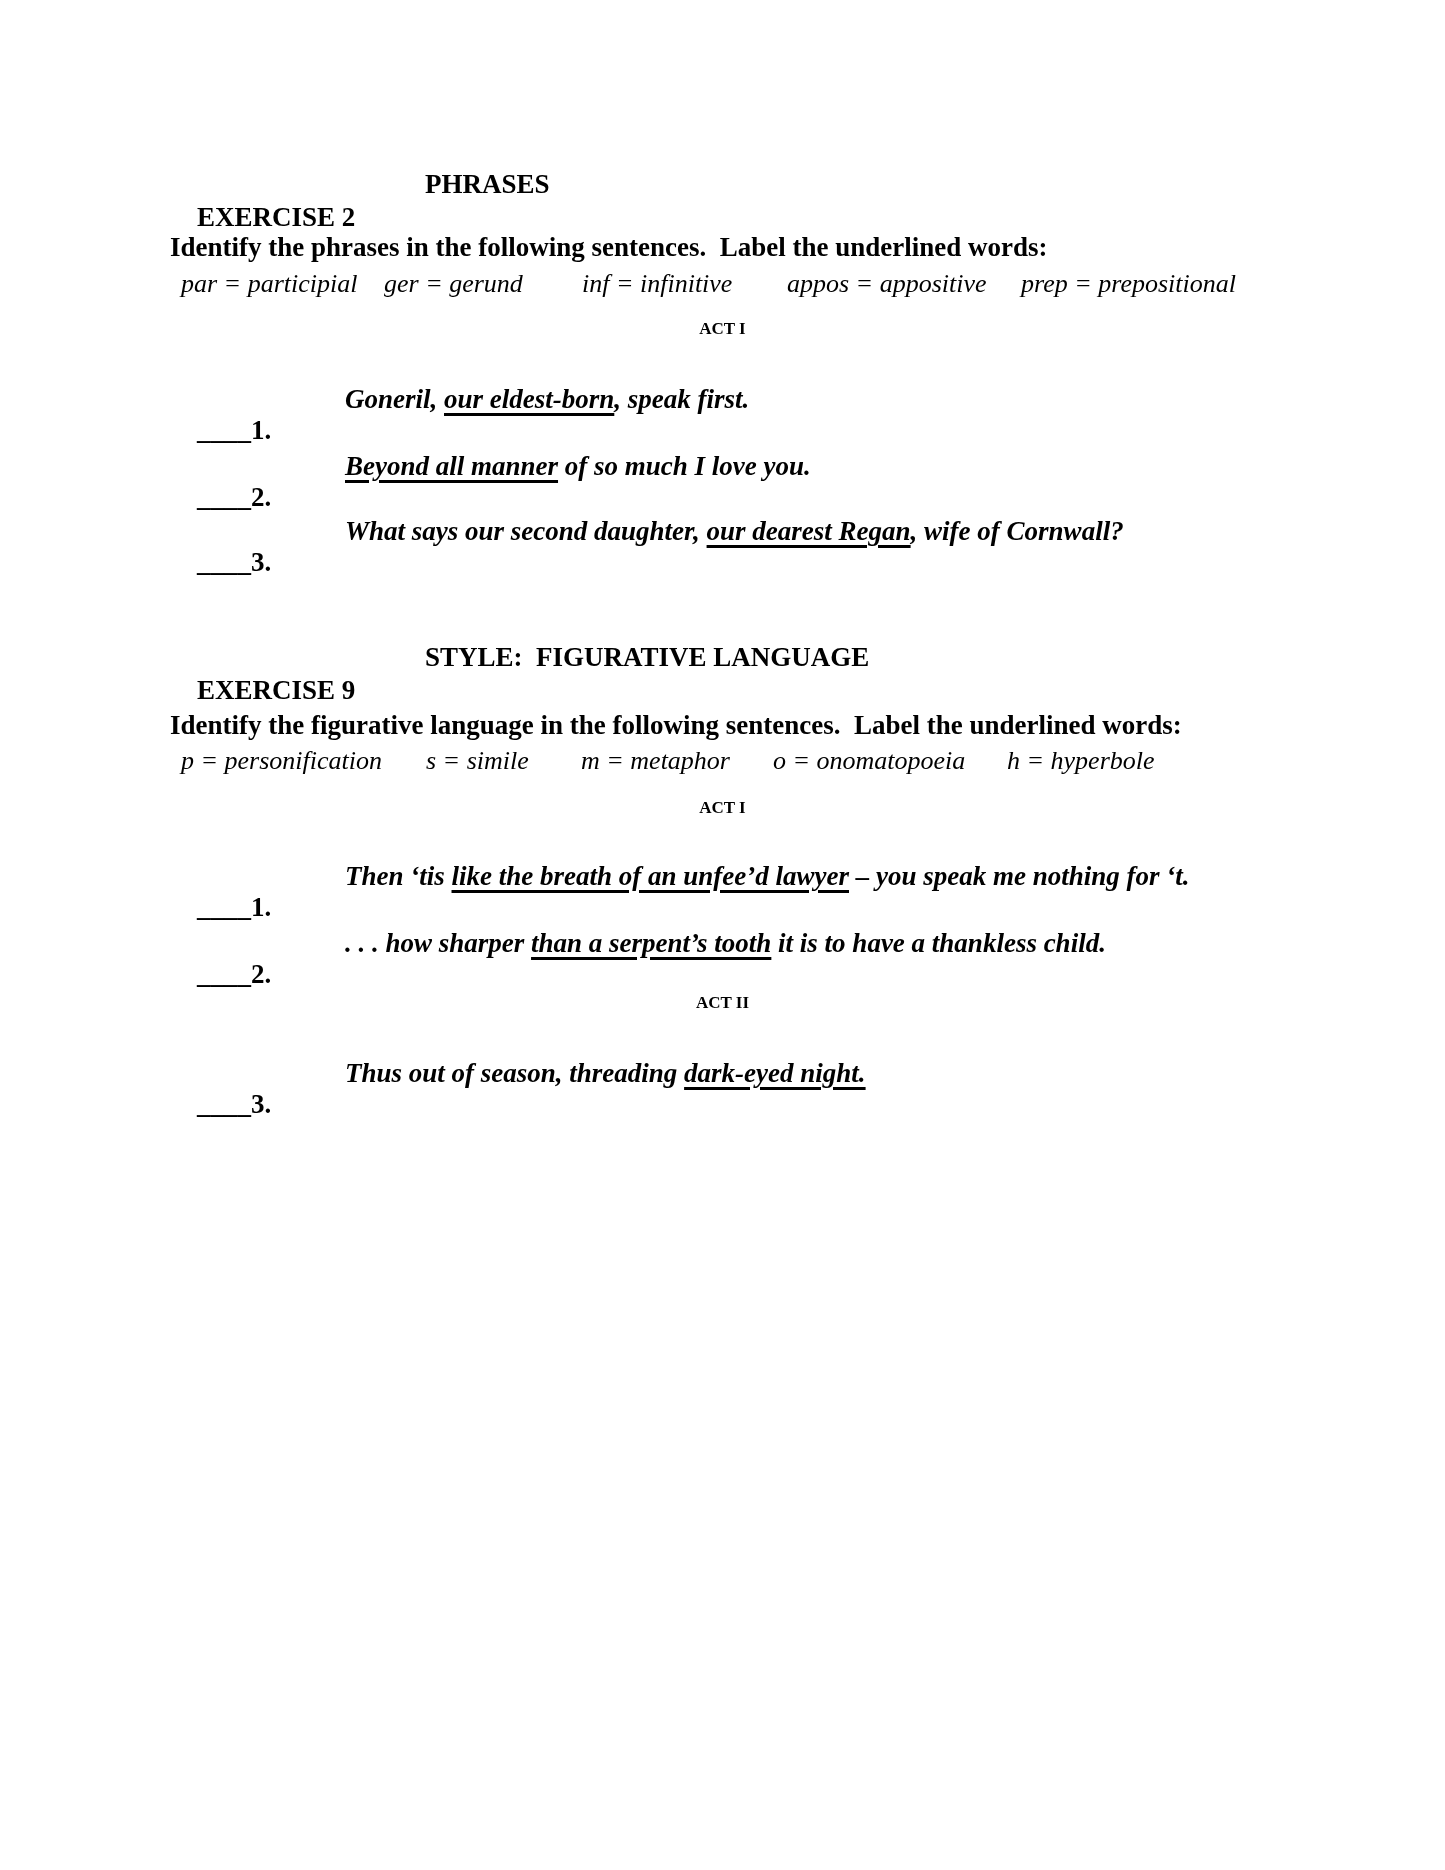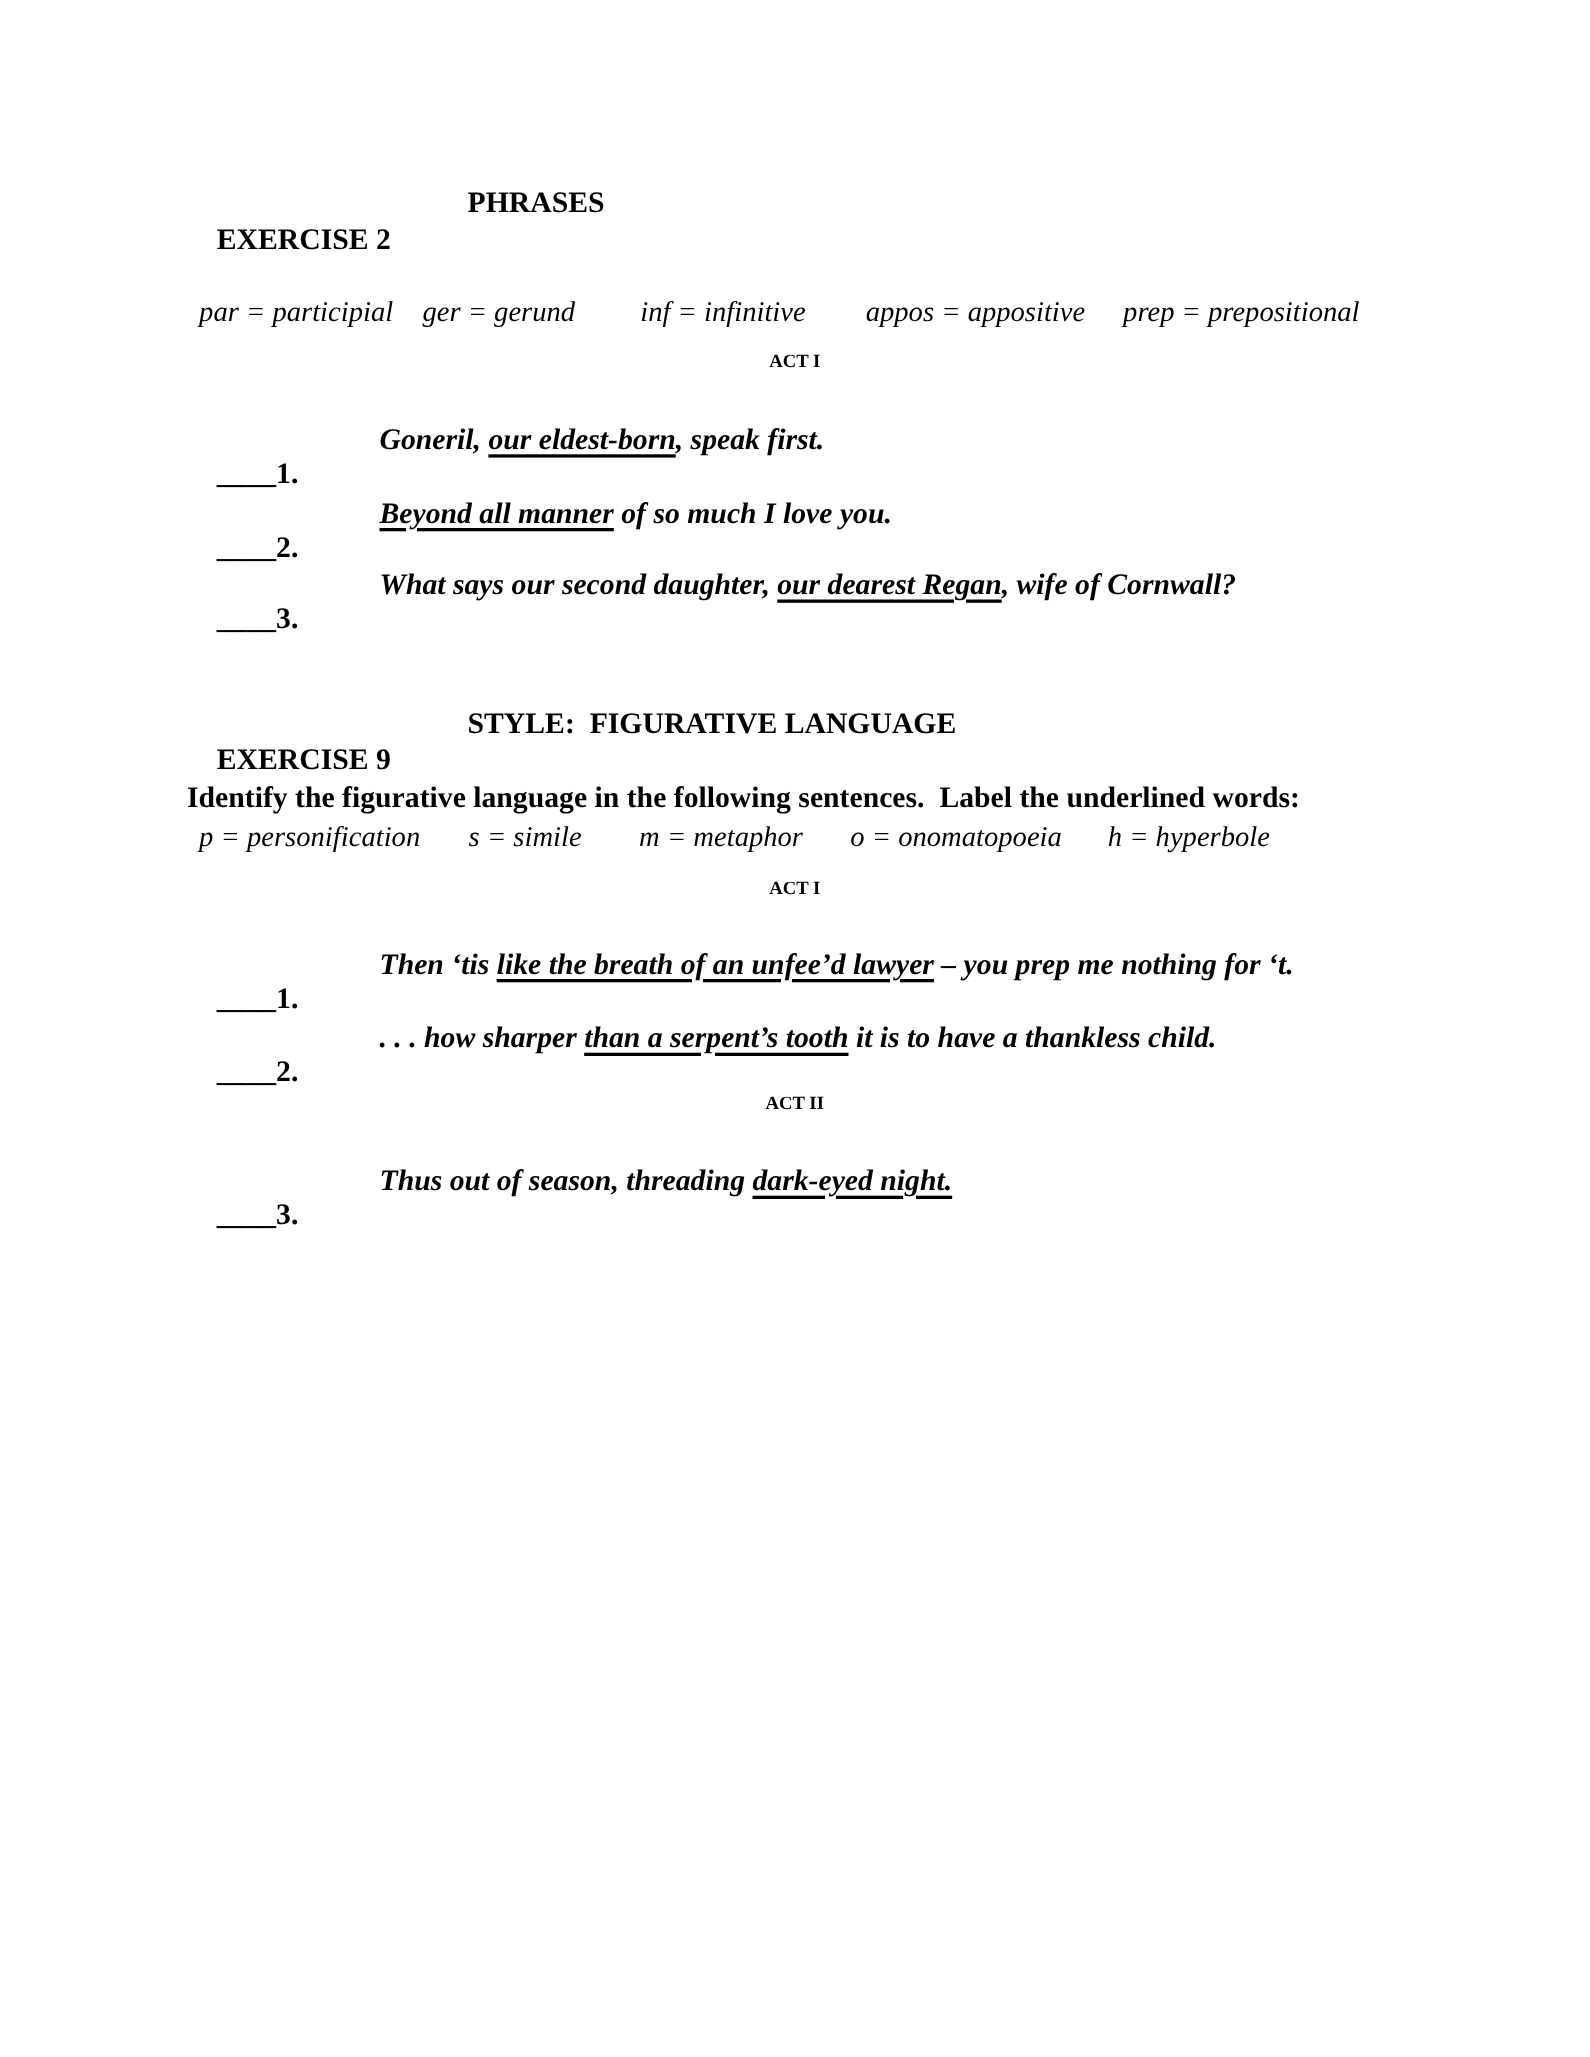--- a/index.html
+++ b/index.html
@@ -89,20 +89,21 @@
 </head>
 <body>
 
 <div class="page">
 
   <div class="line heading t-e6-heading">
     <span>EXERCISE 2</span>
     <span class="title">PHRASES</span>
   </div>
 
+  <div class="line bold t-e6-instr">Identify the phrases in the following sentences.  Label the underlined words:</div>
 
   <div class="line keyline key-e6 t-e6-key"><span class="k0">par = participial</span><span class="k1">ger = gerund</span><span class="k2">inf = infinitive</span><span class="k3">appos = appositive</span><span class="k4">prep = prepositional</span></div>
 
   <div class="act t-e6-act1">ACT I</div>
 
   <div class="item t-e6-i1">
     <span class="labelgroup"><span class="blank">____</span><span class="num">1.</span></span>
     <span class="sentence"><span>Goneril, </span><span class="u">our eldest-born</span><span>, speak first.</span></span>
   </div>
 
@@ -122,21 +123,21 @@
   </div>
 
   <div class="line bold t-e9-instr">Identify the figurative language in the following sentences.  Label the underlined words:</div>
 
   <div class="line keyline key-e9 t-e9-key"><span class="k0">p = personification</span><span class="k1">s = simile</span><span class="k2">m = metaphor</span><span class="k3">o = onomatopoeia</span><span class="k4">h = hyperbole</span></div>
 
   <div class="act t-e9-act1">ACT I</div>
 
   <div class="item t-e9-i1">
     <span class="labelgroup"><span class="blank">____</span><span class="num">1.</span></span>
-    <span class="sentence"><span>Then ‘tis </span><span class="u">like the breath of an unfee’d lawyer</span><span> – you prep me nothing for ‘t.</span></span>
+    <span class="sentence"><span>Then ‘tis </span><span class="u">like the breath of an unfee’d lawyer</span><span> – you speak me nothing for ‘t.</span></span>
   </div>
 
   <div class="item t-e9-i2">
     <span class="labelgroup"><span class="blank">____</span><span class="num">2.</span></span>
     <span class="sentence"><span>. . . how sharper </span><span class="u">than a serpent’s tooth</span><span> it is to have a thankless child.</span></span>
   </div>
 
   <div class="act t-e9-act2">ACT II</div>
 
   <div class="item t-e9-i3">

